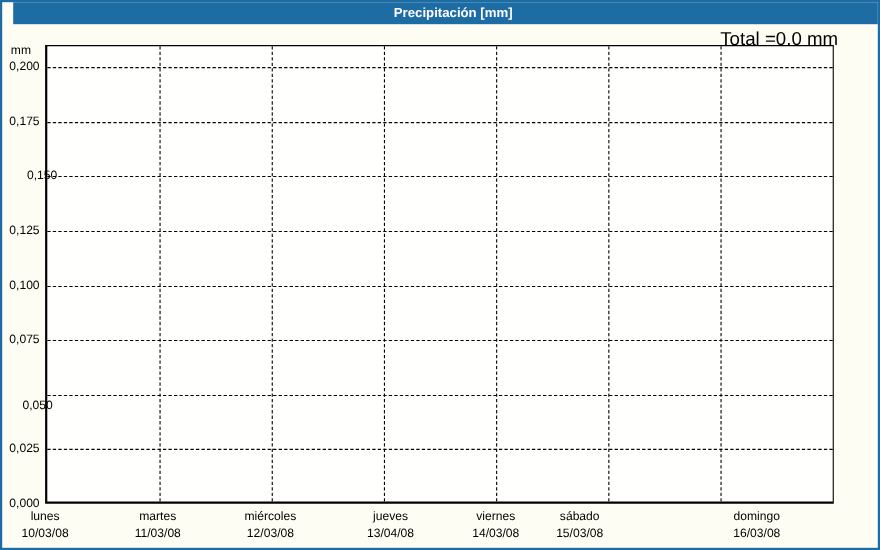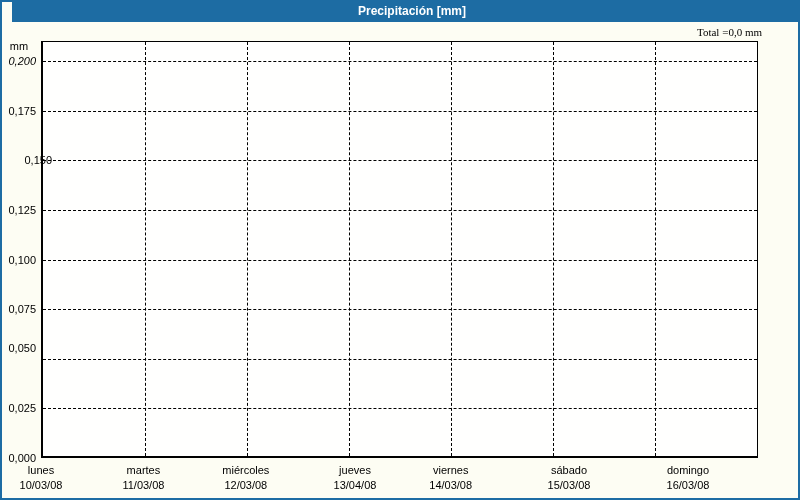--- a/index.html
+++ b/index.html
@@ -11,21 +11,21 @@
     color:#000; overflow:hidden;
   }
   #titlebar {
     position:absolute; top:-2px; left:-2px; width:800px; height:22px;
     background:#1d6ca3; color:#fff;
     font-size:12px; font-weight:bold;
     text-align:center; line-height:22px;margin-left:12px;
   }
   #total-label {
     position:absolute; top:24px; right:36px;
-    font-size:11px; white-space:nowrap;font-family:Liberation Serif, serif;
+    font-size:17px; white-space:nowrap;
   }
   #unit-label {
     position:absolute; top:37px; left:0; width:34px;
     text-align:center; font-size:11px; line-height:14px;
   }
   #plot {
     position:absolute; left:39px; top:39px; width:717px; height:417px;
     box-sizing:border-box; background:#fffffe;
     border:1px solid #000; border-left-width:2px; border-bottom-width:2px;
   }
@@ -65,27 +65,27 @@
       <div class="h-gridline" style="top: 316.75px;"></div>
       <div class="h-gridline" style="top: 366.375px;"></div>
       <div class="v-gridline" style="left: calc(14.2857%);"></div>
       <div class="v-gridline" style="left: calc(28.5714%);"></div>
       <div class="v-gridline" style="left: calc(42.8571%);"></div>
       <div class="v-gridline" style="left: calc(57.1429%);"></div>
       <div class="v-gridline" style="left: calc(71.4286%);"></div>
       <div class="v-gridline" style="left: calc(85.7143%);"></div>
     </div>
   <div id="axis-labels">
-      <div class="y-tick-label" style="top: 52px; font-style: italic;">0,200</div>
+      <div class="y-tick-label" style="top: 52px;">0,200</div>
       <div class="y-tick-label" style="top: 101.625px;">0,175</div>
       <div class="y-tick-label" style="top: 151.25px; padding-left: 16px;">0,150</div>
       <div class="y-tick-label" style="top: 200.875px;">0,125</div>
       <div class="y-tick-label" style="top: 250.5px;">0,100</div>
       <div class="y-tick-label" style="top: 300.125px;">0,075</div>
-      <div class="y-tick-label" style="top: 339px;">0,050</div>
+      <div class="y-tick-label" style="top: 360px; margin-left: 12px;">0,050</div>
       <div class="y-tick-label" style="top: 399.375px;">0,025</div>
       <div class="y-tick-label" style="top: 449px;">0,000</div>
       <div class="x-day-label" style="left: -7px;">
         <div>lunes</div>
         <div>10/03/08</div>
       </div>
       <div class="x-day-label" style="left: 95.4286px;">
         <div>martes</div>
         <div>11/03/08</div>
       </div>
@@ -94,21 +94,21 @@
         <div>12/03/08</div>
       </div>
       <div class="x-day-label" style="left: 307px; text-align: center;">
         <div>jueves</div>
         <div>13/04/08</div>
       </div>
       <div class="x-day-label" style="left: 402.714px;">
         <div>viernes</div>
         <div>14/03/08</div>
       </div>
-      <div class="x-day-label" style="left: 521px;">
+      <div class="x-day-label" style="left: 479px;">
         <div>sábado</div>
         <div>15/03/08</div>
       </div>
       <div class="x-day-label" style="left: 640px;">
         <div>domingo</div>
         <div>16/03/08</div>
       </div>
     </div>
 </div>
 

